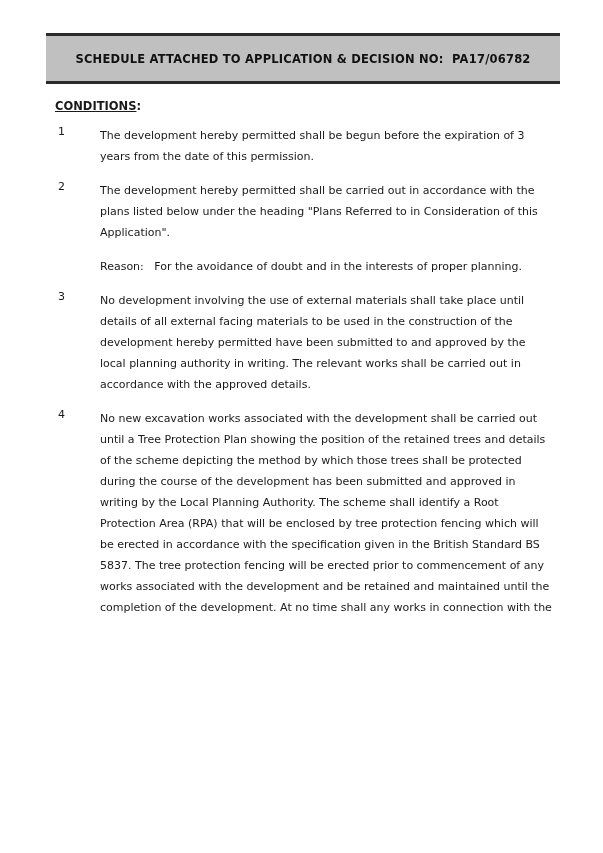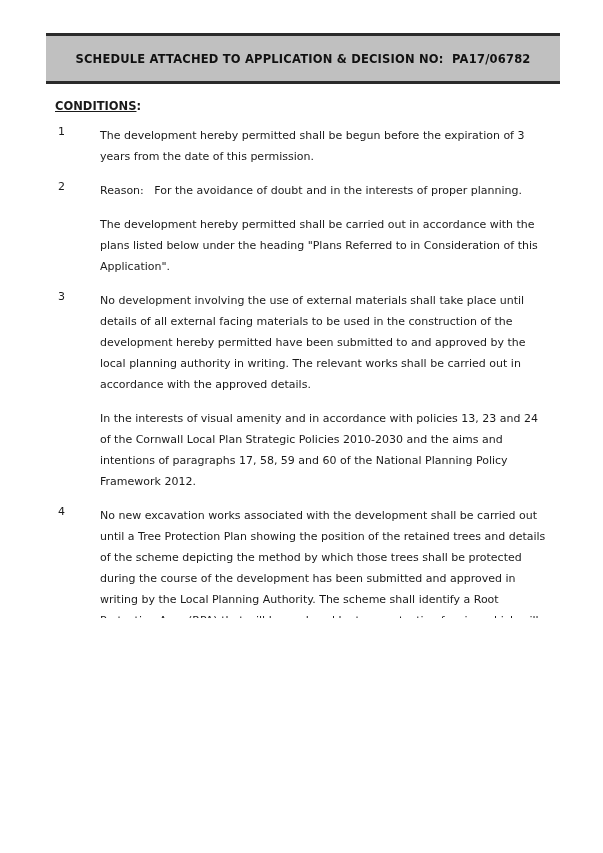--- a/index.html
+++ b/index.html
@@ -111,30 +111,29 @@
     <div class="condition">
       <div class="cond-num">1</div>
       <div class="cond-body">
           <p class="para">The development hereby permitted shall be begun before the expiration of 3 years from the date of this permission.</p>
         </div>
     </div>
 
     <div class="condition">
       <div class="cond-num">2</div>
       <div class="cond-body">
+          <p class="para">The development hereby permitted shall be carried out in accordance with the plans listed below under the heading "Plans Referred to in Consideration of this Application".</p>
           <p class="para">Reason:   For the avoidance of doubt and in the interests of proper planning.</p>
-          <p class="para">The development hereby permitted shall be carried out in accordance with the plans listed below under the heading "Plans Referred to in Consideration of this Application".</p>
         </div>
     </div>
 
     <div class="condition">
       <div class="cond-num">3</div>
       <div class="cond-body">
           <p class="para">No development involving the use of external materials shall take place until details of all external facing materials to be used in the construction of the development hereby permitted have been submitted to and approved by the local planning authority in writing. The relevant works shall be carried out in accordance with the approved details.</p>
-          <p class="para">In the interests of visual amenity and in accordance with policies 13, 23 and 24 of the Cornwall Local Plan Strategic Policies 2010-2030 and the aims and intentions of paragraphs 17, 58, 59 and 60 of the National Planning Policy Framework 2012.</p>
         </div>
     </div>
 
     <div class="condition">
       <div class="cond-num">4</div>
       <div class="cond-body">
           <p class="para">No new excavation works associated with the development shall be carried out until a Tree Protection Plan showing the position of the retained trees and details of the scheme depicting the method by which those trees shall be protected during the course of the development has been submitted and approved in writing by the Local Planning Authority. The scheme shall identify a Root Protection Area (RPA) that will be enclosed by tree protection fencing which will be erected in accordance with the specification given in the British Standard BS 5837. The tree protection fencing will be erected prior to commencement of any works associated with the development and be retained and maintained until the completion of the development. At no time shall any works in connection with the development, including storage, access, cement mixing, bonfires, excavations or other level changes occur within the protected area. The development shall be implemented in strict accordance with the agreed tree protection methods.</p>
         </div>
     </div>
   </div>

